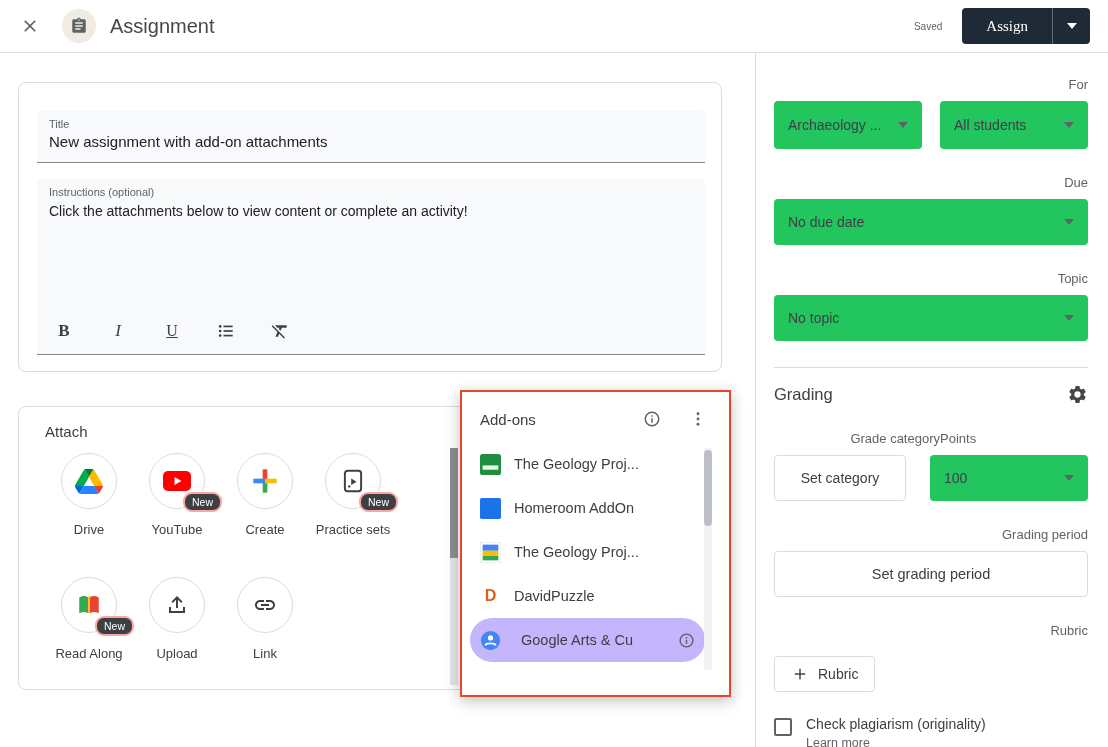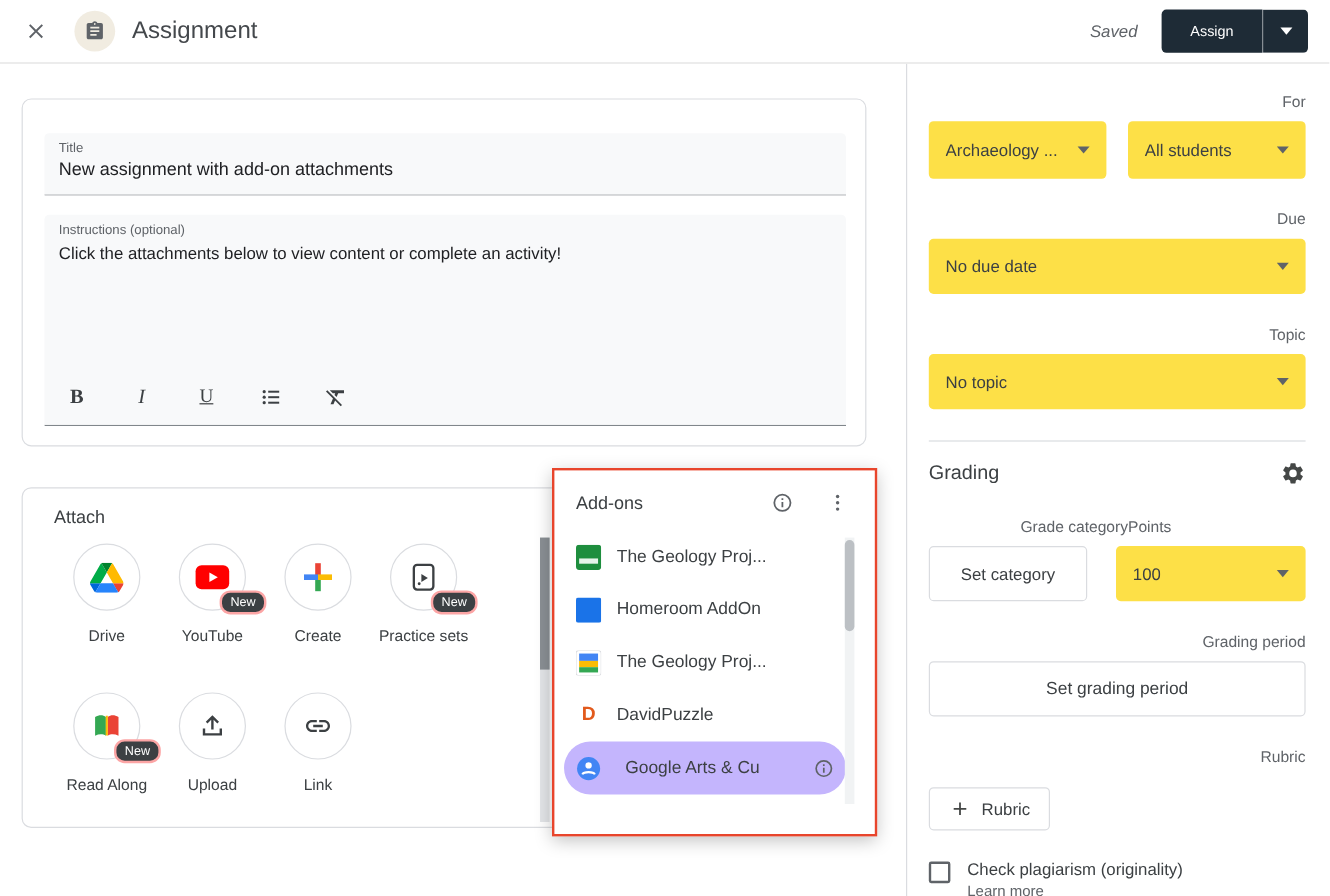--- a/index.html
+++ b/index.html
@@ -8,25 +8,25 @@
 
   
   .header { position:absolute; top:0; left:0; width:1108px; height:53px; background:#fff;
             border-bottom:1px solid #e0e0e0; display:flex; align-items:center; z-index:20; }
   .icon-btn { background:none; border:none; cursor:pointer; display:flex; align-items:center; justify-content:center; }
   .close-btn { margin-left:14px; width:32px; height:32px; }
   .assignment-badge { width:34px; height:34px; border-radius:50%; background:#f1ece1; display:flex;
                       align-items:center; justify-content:center; margin-left:16px; }
   .page-title { font-size:20px; color:#44484c; margin-left:14px; }
   .spacer { flex:1; }
-  .saved { font-style:italic; color:#5f6368; font-size:14px; margin-right:20px; }
+  .saved { color:#5f6368; font-size:10px; margin-right:20px; }
   .assign-split { display:flex; margin-right:18px; height:36px; }
   .assign-main { background:#1e2b36; color:#fff; border:none; border-radius:4px 0 0 4px;
-                 font-size:12px; font-weight:500; padding:0 24px; cursor:pointer;
-                 font-family:Liberation Sans, sans-serif; }
+                 font-size:15px; font-weight:500; padding:0 24px; cursor:pointer;
+                 font-family:Liberation Serif, serif; }
   .assign-caret { background:#1e2b36; border:none; border-left:1px solid rgba(255,255,255,.3);
                   border-radius:0 4px 4px 0; width:38px; cursor:pointer; display:flex;
                   align-items:center; justify-content:center; }
   .caret { width:0; height:0; border-left:5px solid transparent; border-right:5px solid transparent;
            border-top:6px solid #5f6368; }
   .caret.white { border-top-color:#fff; }
 
   
   .card { position:absolute; background:#fff; border:1px solid #dadce0; border-radius:8px; }
   .card-editor { left:18px; top:82px; width:704px; height:290px; }
@@ -82,21 +82,21 @@
   .addons-scroll { position:absolute; right:17px; top:56px; width:8px; height:222px; background:#f1f3f4; cursor:pointer; }
   .addons-scroll .thumb { position:absolute; top:2px; left:0; width:8px; height:76px;
                           background:#bcc0c4; border-radius:4px; }
 
   
   .sidebar { position:absolute; left:755px; top:53px; width:353px; height:694px; background:#fff;
              border-left:1px solid #dadce0; padding:24px 20px 0 18px; }
   .side-label { font-size:13px; color:#5f6368; margin-bottom:9px;text-align:right; }
   .mt { margin-top:26px; }
   .row2 { display:flex; gap:18px; }
-  .sel { height:48px; background:#fde047; border-radius:4px; display:flex; align-items:center;
+  .sel { height:48px; background:#22c55e; border-radius:4px; display:flex; align-items:center;
          justify-content:space-between; padding:0 14px; font-size:14px; color:#3c4043; flex:1; cursor:pointer; }
   .sel.h46 { height:46px; }
   .sel .txt { white-space:nowrap; overflow:hidden; text-overflow:ellipsis; }
   .divider { border-top:1px solid #dadce0; margin-top:26px; }
   .grading-head { display:flex; align-items:center; justify-content:space-between; margin-top:16px; }
   .grading-title { font-size:16.5px; color:#3c4043; font-weight:500; }
   .col-labels { display:flex; margin-top:26px; }
   .col-labels .side-label { margin-bottom:0; }
   .col-labels .c1 { width:166px; }
   .controls-row { display:flex; gap:24px; margin-top:9px; }

